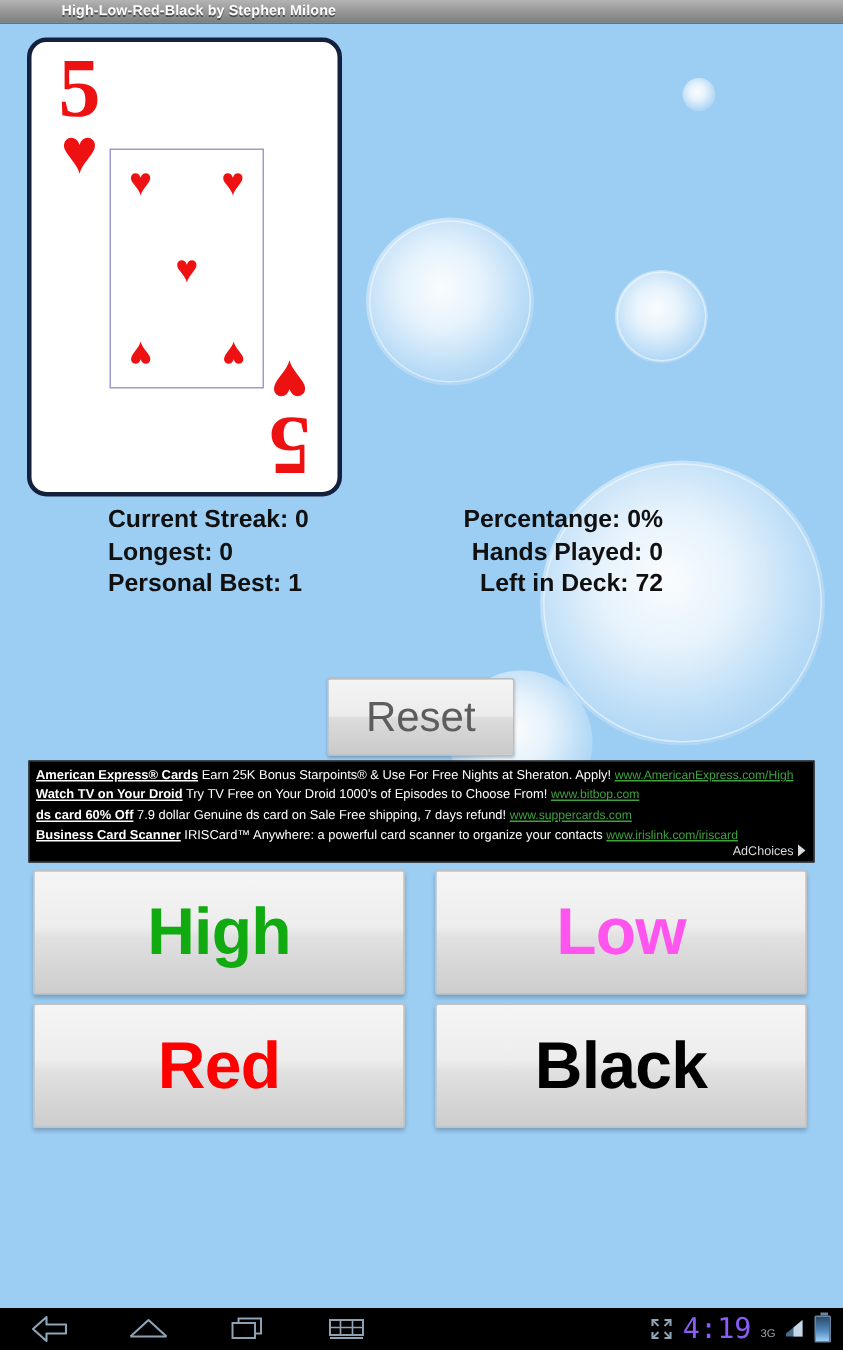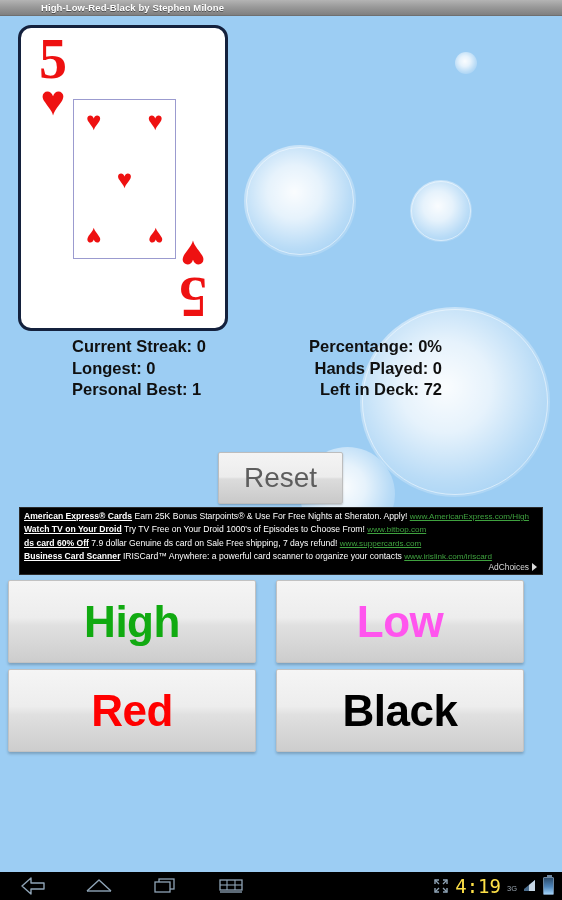--- a/index.html
+++ b/index.html
@@ -212,21 +212,21 @@
   #choices {
     position: absolute;
     left: 0; top: 580px;
     width: 562px;
     z-index: 7;
     display: grid;
     grid-template-columns: 248px 248px;
     grid-template-rows: 83px 83px;
     column-gap: 20px;
     row-gap: 6px;
-    padding-left: 8px;
+    padding-left: 22px;
   }
   .choice-btn {
     background: linear-gradient(to bottom, #f5f5f5 0%, #ededed 45%, #e0e0e0 55%, #cdcdcd 100%);
     border: 1px solid #c2c2c2;
     border-radius: 2px;
     box-shadow: 0 2px 3px rgba(0,0,0,0.22);
     display: flex;
     align-items: center;
     justify-content: center;
     cursor: pointer;
@@ -264,21 +264,21 @@
     position: absolute;
     right: 8px;
     display: flex;
     align-items: center;
     gap: 6px;
     cursor: pointer;
   }
   #clock {
     font-family: "DejaVu Sans Mono", monospace;
     font-size: 19px;
-    color: #fde047;
+    color: #8b5cf6;
     letter-spacing: 0px;
   }
   #net-label {
     font-size: 7.5px;
     color: #9aa6b0;
     align-self: flex-end;
     padding-bottom: 4px;
   }
   .battery {
     width: 11px; height: 18px;

